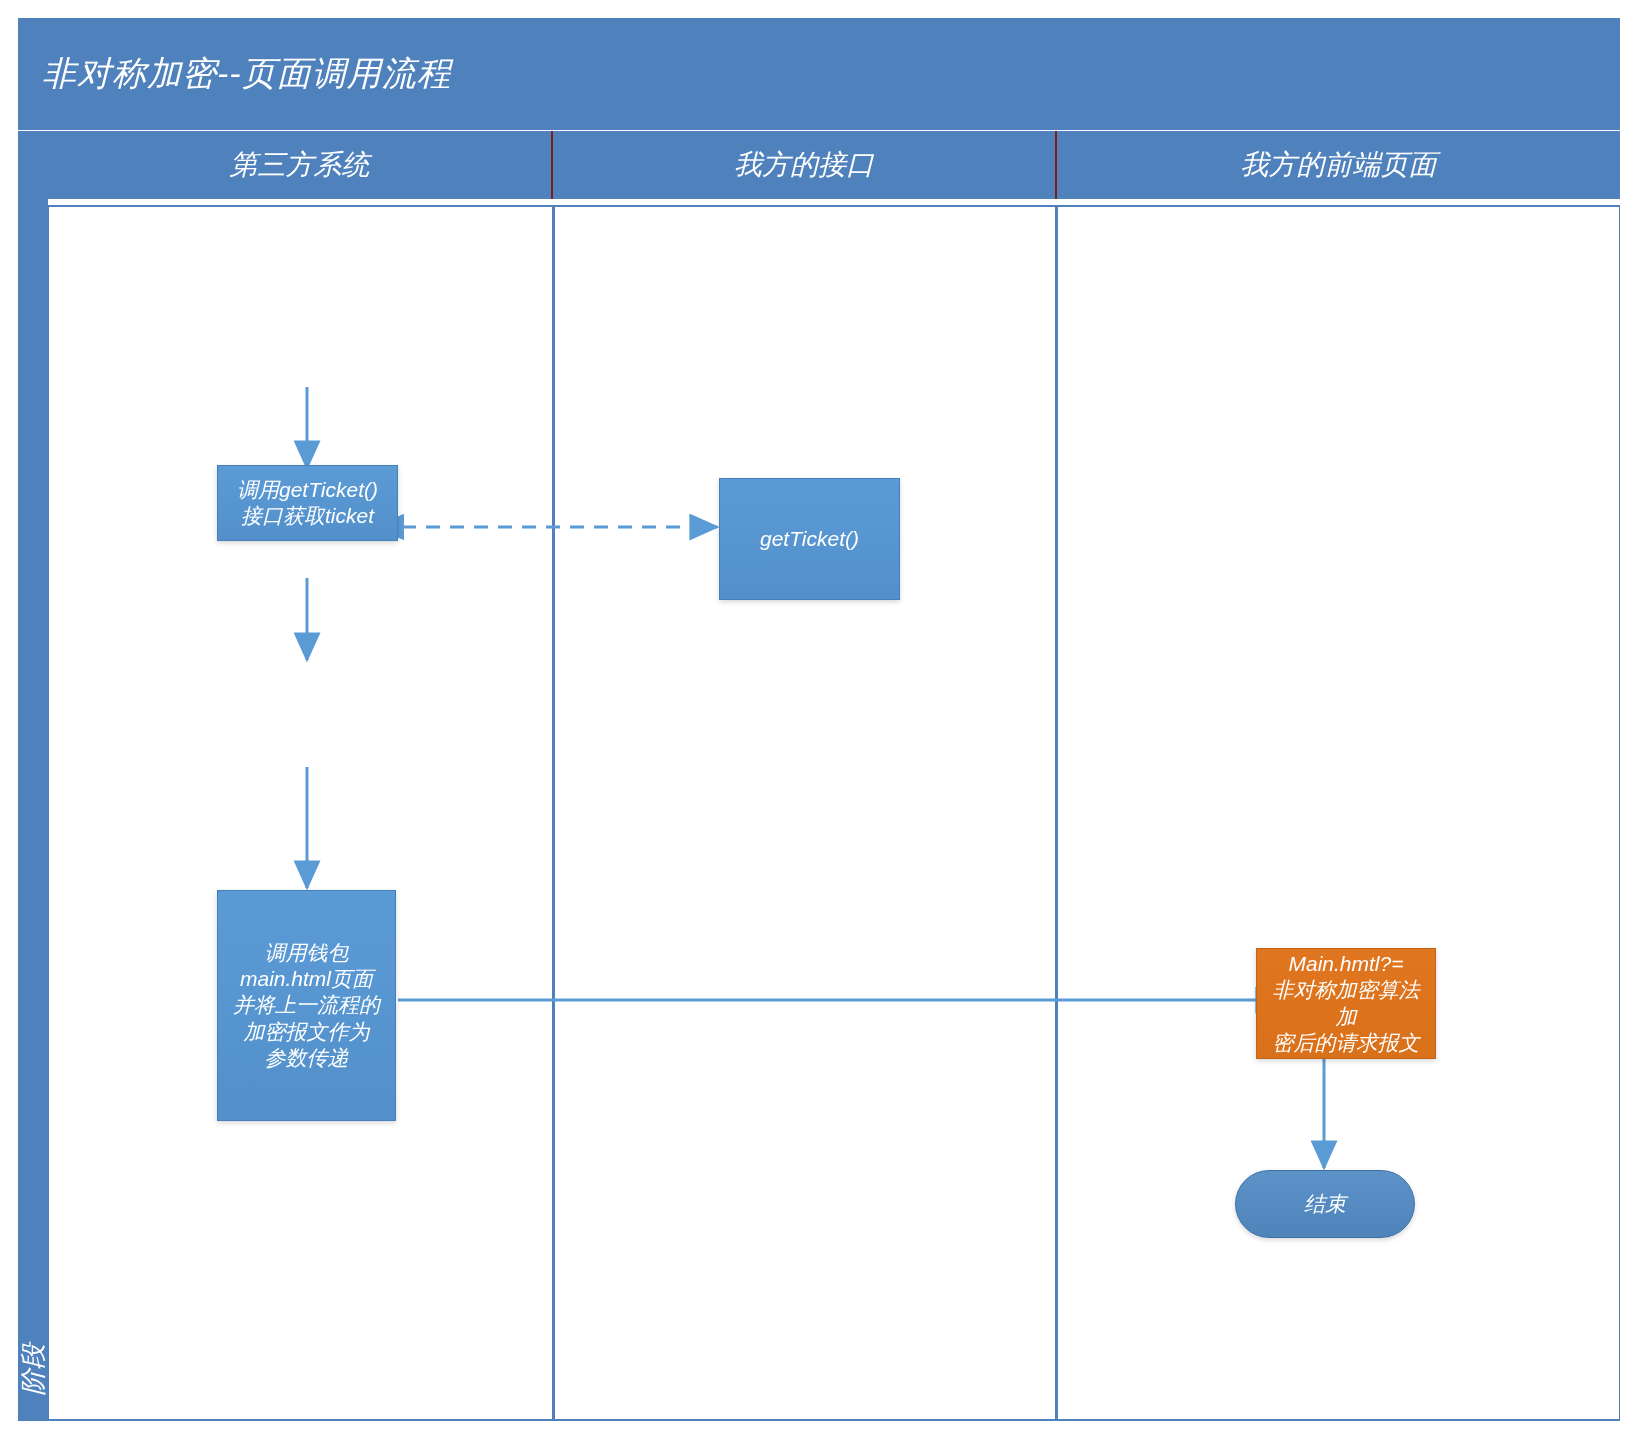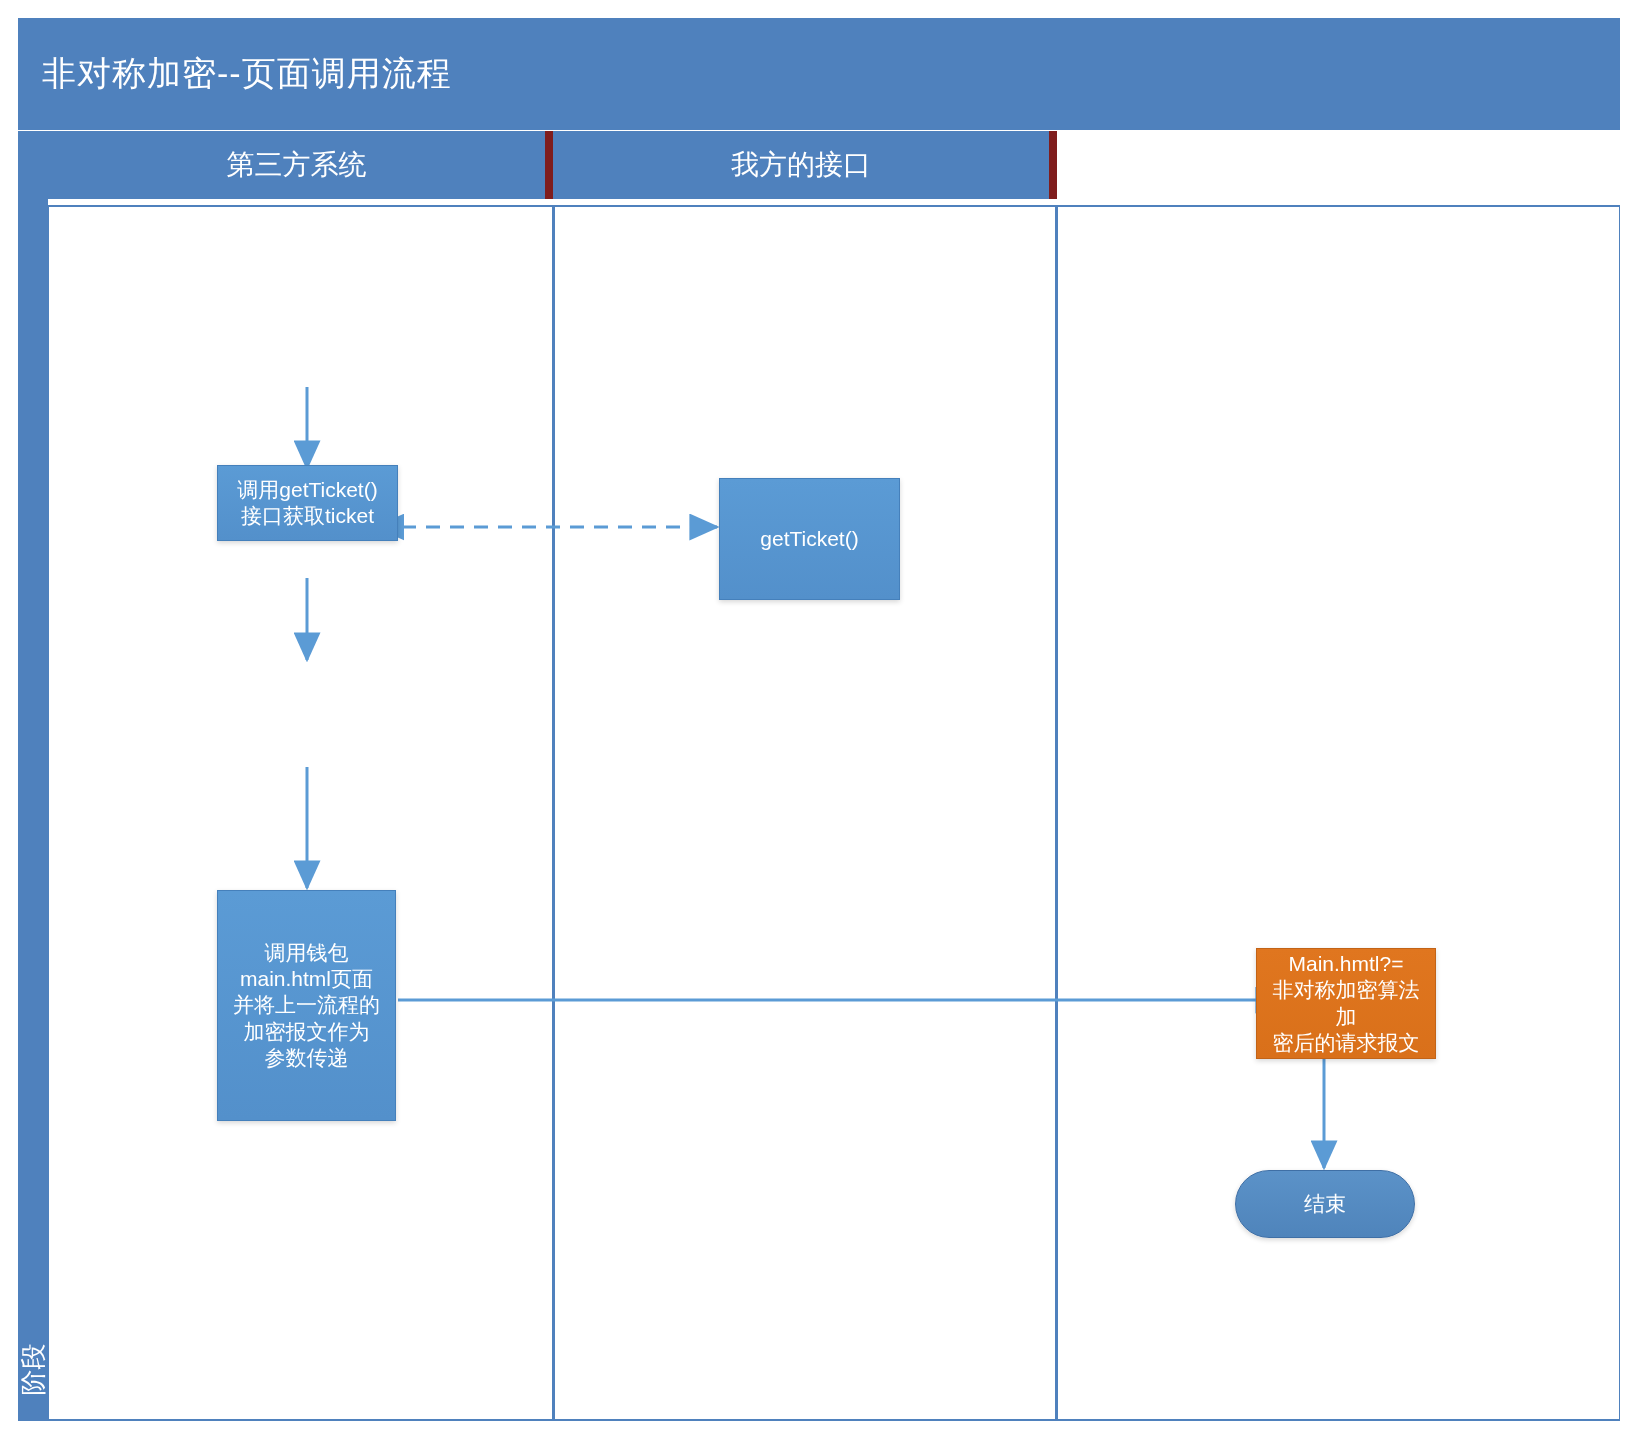--- a/index.html
+++ b/index.html
@@ -9,20 +9,21 @@
   }
   body {
     font-family: "Liberation Sans", "DejaVu Sans", sans-serif;
   }
   #canvas {
     position: relative;
     width: 1640px;
     height: 1439px;
     background: #ffffff;
     overflow: hidden;
+    font-style: italic;
   }
 
   
   .title-bar {
     position: absolute;
     left: 18px;
     top: 18px;
     width: 1602px;
     height: 112px;
     background: #4F81BD;
@@ -58,21 +59,21 @@
     font-size: 26px;
     white-space: nowrap;
   }
 
   .lane-head {
     position: absolute;
     top: 131px;
     height: 68px;
     background: #4F81BD;
     box-sizing: border-box;
-    border-right: 8px solid #7f1d1d;
+    border-right: 2px solid #7f1d1d;
     display: flex;
     align-items: center;
     justify-content: center;
   }
   .lane-head:last-of-type { border-right: none; }
   .lane-head-text {
     color: #FFFFFF;
     font-size: 28px;
     white-space: nowrap;
   }
@@ -142,20 +143,23 @@
 
   <div class="stage-bar">
     <div class="stage-label">阶段</div>
   </div>
 
   <div class="lane-head" style="left:48px; width:505px;">
     <span class="lane-head-text">第三方系统</span>
   </div>
   <div class="lane-head" style="left:553px; width:504px;">
     <span class="lane-head-text">我方的接口</span>
+  </div>
+  <div class="lane-head" style="left:1057px; width:563px; border-right:none;">
+    <span class="lane-head-text">我方的前端页面</span>
   </div>
 
   <div class="lane-body" style="left:48px; width:505px;"></div>
   <div class="lane-body mid" style="left:553px; width:504px;"></div>
   <div class="lane-body" style="left:1057px; width:563px;"></div>
 
   <svg class="connectors" viewBox="0 0 1640 1439" xmlns="http://www.w3.org/2000/svg">
     <defs>
       <marker id="arrowEnd" markerWidth="10" markerHeight="9" refX="9.2" refY="4.5" orient="auto" markerUnits="strokeWidth">
         <path d="M0,0 L10,4.5 L0,9 z" fill="#5B9BD5"></path>

